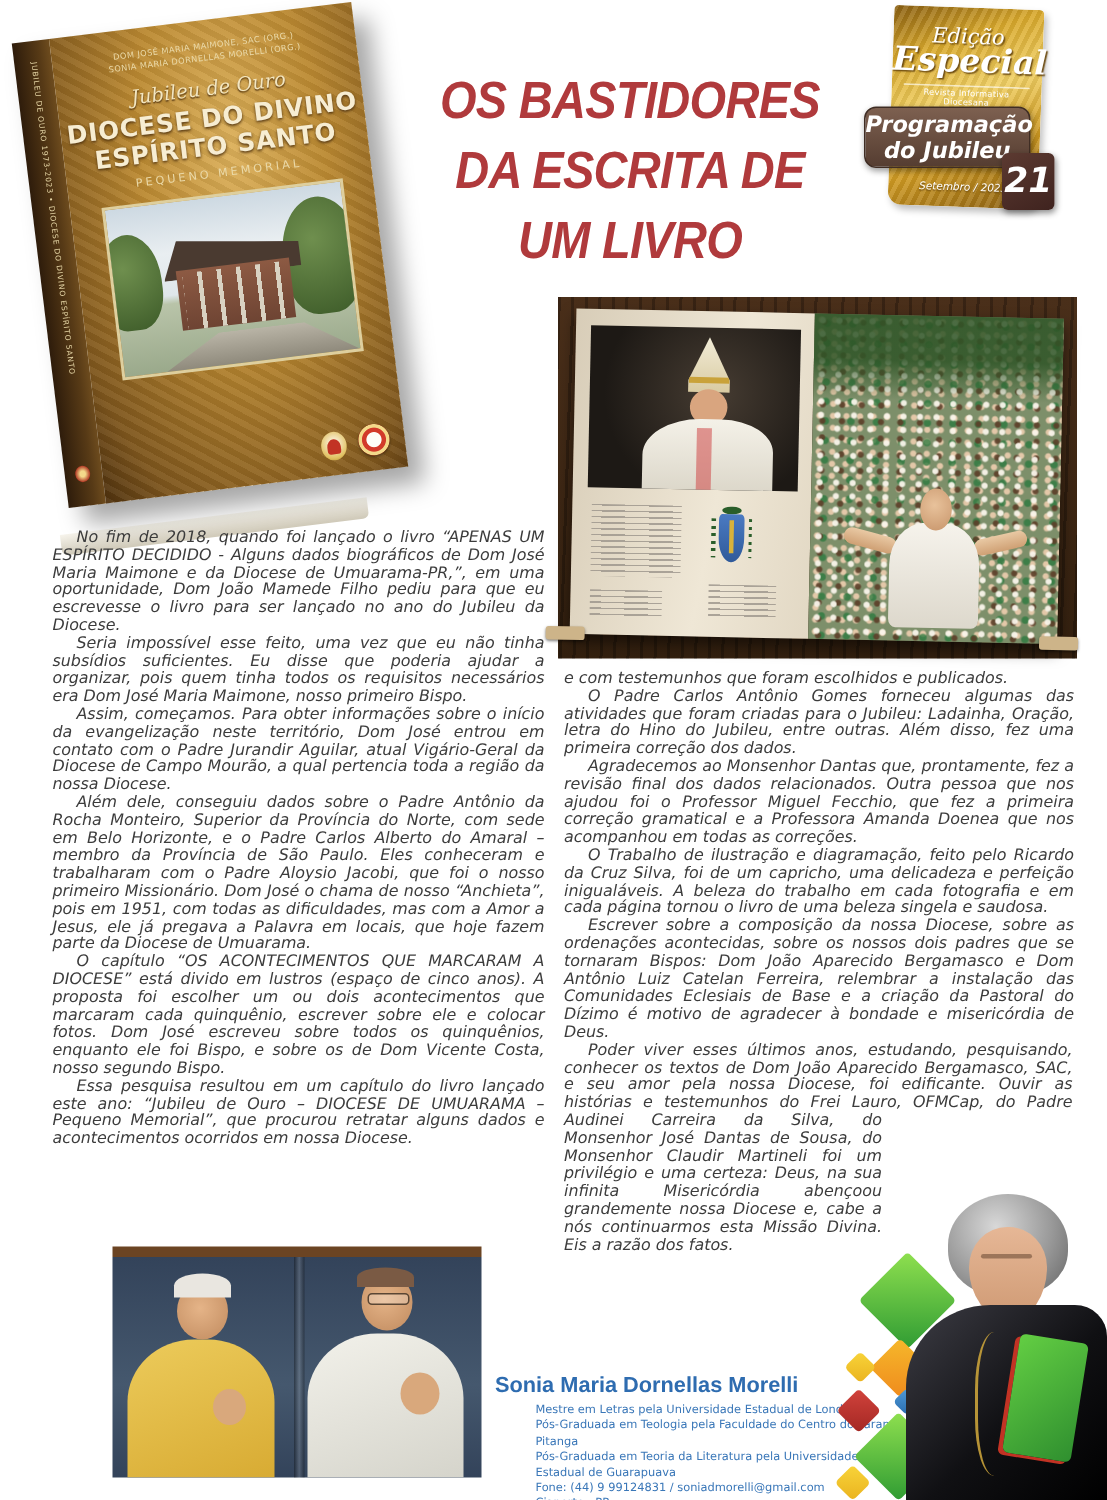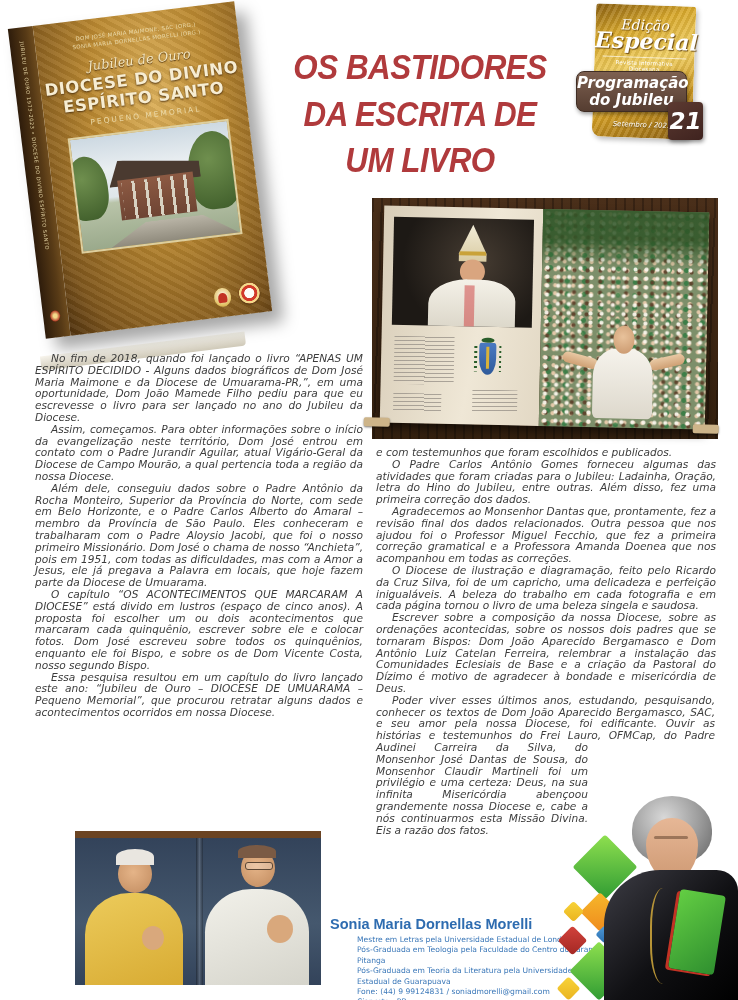--- a/index.html
+++ b/index.html
@@ -267,30 +267,31 @@
           <div class="fm-shirt"></div>
           <div class="fm-head"></div>
         </div>
         <div class="tab r"></div>
       </div>
     </div>
   </div>
 
   <div class="col col-left">
     <p>No fim de 2018, quando foi lançado o livro “APENAS UM ESPÍRITO DECIDIDO - Alguns dados biográficos de Dom José Maria Maimone e da Diocese de Umuarama-PR,”, em uma oportunidade, Dom João Mamede Filho pediu para que eu escrevesse o livro para ser lançado no ano do Jubileu da Diocese.</p>
+    <p>Seria impossível esse feito, uma vez que eu não tinha subsídios suficientes. Eu disse que poderia ajudar a organizar, pois quem tinha todos os requisitos necessários era Dom José Maria Maimone, nosso primeiro Bispo.</p>
     <p>Assim, começamos. Para obter informações sobre o início da evangelização neste território, Dom José entrou em contato com o Padre Jurandir Aguilar, atual Vigário-Geral da Diocese de Campo Mourão, a qual pertencia toda a região da nossa Diocese.</p>
     <p>Além dele, conseguiu dados sobre o Padre Antônio da Rocha Monteiro, Superior da Província do Norte, com sede em Belo Horizonte, e o Padre Carlos Alberto do Amaral – membro da Província de São Paulo. Eles conheceram e trabalharam com o Padre Aloysio Jacobi, que foi o nosso primeiro Missionário. Dom José o chama de nosso “Anchieta”, pois em 1951, com todas as dificuldades, mas com a Amor a Jesus, ele já pregava a Palavra em locais, que hoje fazem parte da Diocese de Umuarama.</p>
     <p>O capítulo “OS ACONTECIMENTOS QUE MARCARAM A DIOCESE” está divido em lustros (espaço de cinco anos). A proposta foi escolher um ou dois acontecimentos que marcaram cada quinquênio, escrever sobre ele e colocar fotos. Dom José escreveu sobre todos os quinquênios, enquanto ele foi Bispo, e sobre os de Dom Vicente Costa, nosso segundo Bispo.</p>
     <p>Essa pesquisa resultou em um capítulo do livro lançado este ano: “Jubileu de Ouro – DIOCESE DE UMUARAMA – Pequeno Memorial”, que procurou retratar alguns dados e acontecimentos ocorridos em nossa Diocese.</p>
   </div>
   <div class="col col-right">
     <p class="no-indent">e com testemunhos que foram escolhidos e publicados.</p>
     <p>O Padre Carlos Antônio Gomes forneceu algumas das atividades que foram criadas para o Jubileu: Ladainha, Oração, letra do Hino do Jubileu, entre outras. Além disso, fez uma primeira correção dos dados.</p>
     <p>Agradecemos ao Monsenhor Dantas que, prontamente, fez a revisão final dos dados relacionados. Outra pessoa que nos ajudou foi o Professor Miguel Fecchio, que fez a primeira correção gramatical e a Professora Amanda Doenea que nos acompanhou em todas as correções.</p>
-    <p>O Diocese de ilustração e diagramação, feito pelo Ricardo da Cruz Silva, foi de um capricho, uma delicadeza e perfeição inigualáveis. A beleza do trabalho em cada fotografia e em cada página tornou o livro de uma beleza singela e saudosa.</p>
+    <p>O Trabalho de ilustração e diagramação, feito pelo Ricardo da Cruz Silva, foi de um capricho, uma delicadeza e perfeição inigualáveis. A beleza do trabalho em cada fotografia e em cada página tornou o livro de uma beleza singela e saudosa.</p>
     <p>Escrever sobre a composição da nossa Diocese, sobre as ordenações acontecidas, sobre os nossos dois padres que se tornaram Bispos: Dom João Aparecido Bergamasco e Dom Antônio Luiz Catelan Ferreira, relembrar a instalação das Comunidades Eclesiais de Base e a criação da Pastoral do Dízimo é motivo de agradecer à bondade e misericórdia de Deus.</p>
     <div class="fl-sp1"></div>
     <div class="fl-sp2"></div>
     <p>Poder viver esses últimos anos, estudando, pesquisando, conhecer os textos de Dom João Aparecido Bergamasco, SAC, e seu amor pela nossa Diocese, foi edificante. Ouvir as histórias e testemunhos do Frei Lauro, OFMCap, do Padre Audinei Carreira da Silva, do Monsenhor José Dantas de Sousa, do Monsenhor Claudir Martineli foi um privilégio e uma certeza: Deus, na sua infinita Misericórdia abençoou grandemente nossa Diocese e, cabe a nós continuarmos esta Missão Divina. Eis a razão dos fatos.</p>
   </div>
 
   <div class="men-photo">
     <div class="mp-gutter"></div>
     <div class="man man-y">
       <div class="m-shirt"></div>

